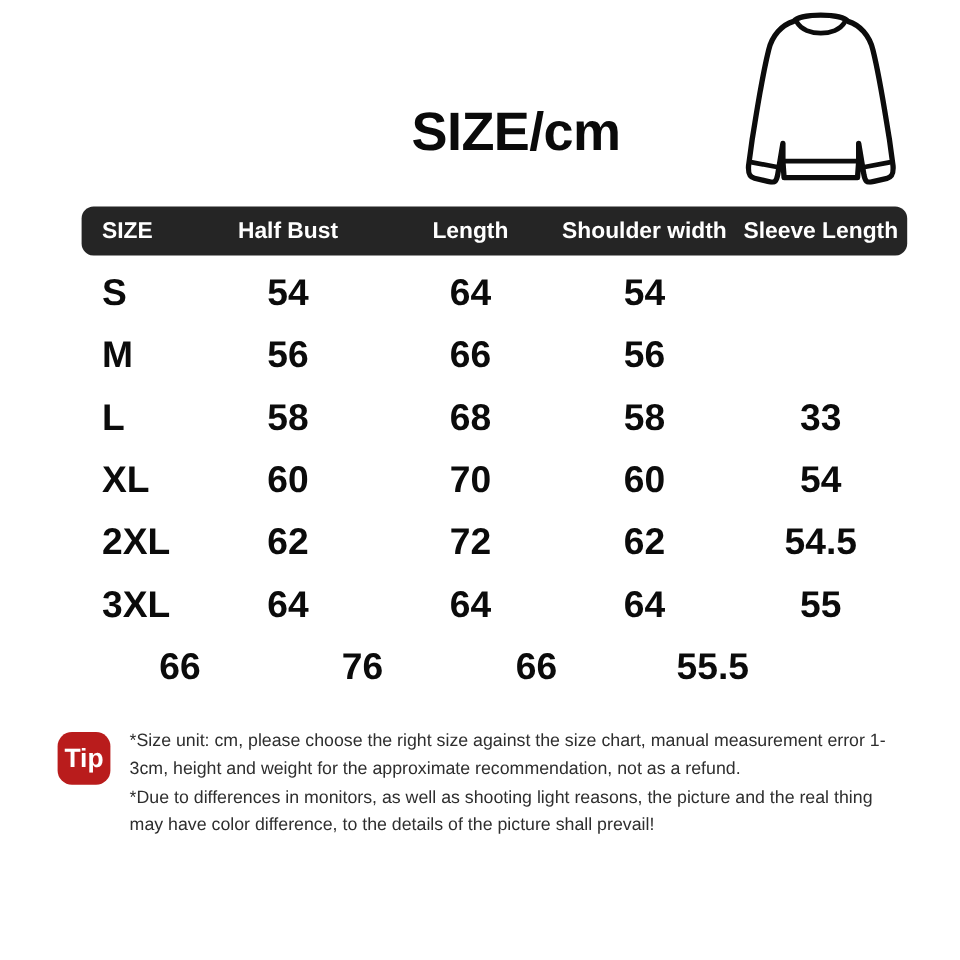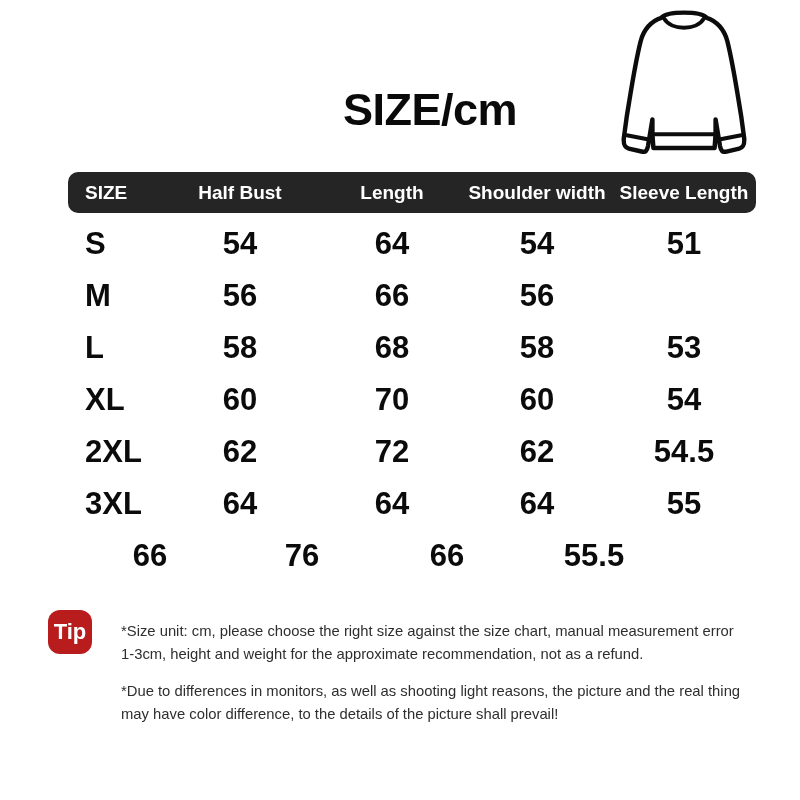--- a/index.html
+++ b/index.html
@@ -34,21 +34,21 @@
   .c4{width:144px;}
 
   .tip{position:absolute;top:606px;left:48px;display:flex;gap:15px;}
   .tip-badge{
     flex:0 0 auto;width:44px;height:44px;margin-top:4px;
     background:#b91c1c;border-radius:12px;
     color:#ffffff;font-size:22px;font-weight:700;
     display:flex;align-items:center;justify-content:center;
   }
   .tip-notes{width:652px;font-size:14.8px;line-height:23px;color:#2e2e2e;}
-  .tip-notes p{margin:14px;}
+  .tip-notes p{margin:1px;}
 </style>
 </head>
 <body>
 
 <h1 class="title">SIZE/cm</h1>
 
 <div class="sweater">
   <svg viewBox="0 0 128 152" width="128" height="150" aria-hidden="true">
     <path class="fillpath" d="M41,14 C31,17 23,26 20,38 C14,62 10,90 6,114 L3,136 C2.5,143 4,145.5 8,146.5 L21,149.5 C25,150.5 26.5,149 27.5,144 L32,117 L32,132 L33,146 L95,146 L96,132 L96,117 L100.5,144 C101.5,149 103,150.5 107,149.5 L120,146.5 C124,145.5 125.5,143 125,136 L122,114 C118,90 114,62 108,38 C105,26 97,17 87,14 C81,7 47,7 41,14 Z"></path>
     <path class="linepath" d="M44,15 C51,27 77,27 84,15"></path>
@@ -65,34 +65,33 @@
       <div class="cell c2">Length</div>
       <div class="cell c3">Shoulder width</div>
       <div class="cell c4">Sleeve Length</div>
     </div>
   <div class="tbody" id="tbody">
       <div class="trow">
         <div class="cell c0">S</div>
         <div class="cell c1">54</div>
         <div class="cell c2">64</div>
         <div class="cell c3">54</div>
-        <div class="cell c4">51</div>
       </div>
       <div class="trow">
         <div class="cell c0">M</div>
         <div class="cell c1">56</div>
         <div class="cell c2">66</div>
         <div class="cell c3">56</div>
       </div>
       <div class="trow">
         <div class="cell c0">L</div>
         <div class="cell c1">58</div>
         <div class="cell c2">68</div>
         <div class="cell c3">58</div>
-        <div class="cell c4">53</div>
+        <div class="cell c4">33</div>
       </div>
       <div class="trow">
         <div class="cell c0">XL</div>
         <div class="cell c1">60</div>
         <div class="cell c2">70</div>
         <div class="cell c3">60</div>
         <div class="cell c4">54</div>
       </div>
       <div class="trow">
         <div class="cell c0">2XL</div>

